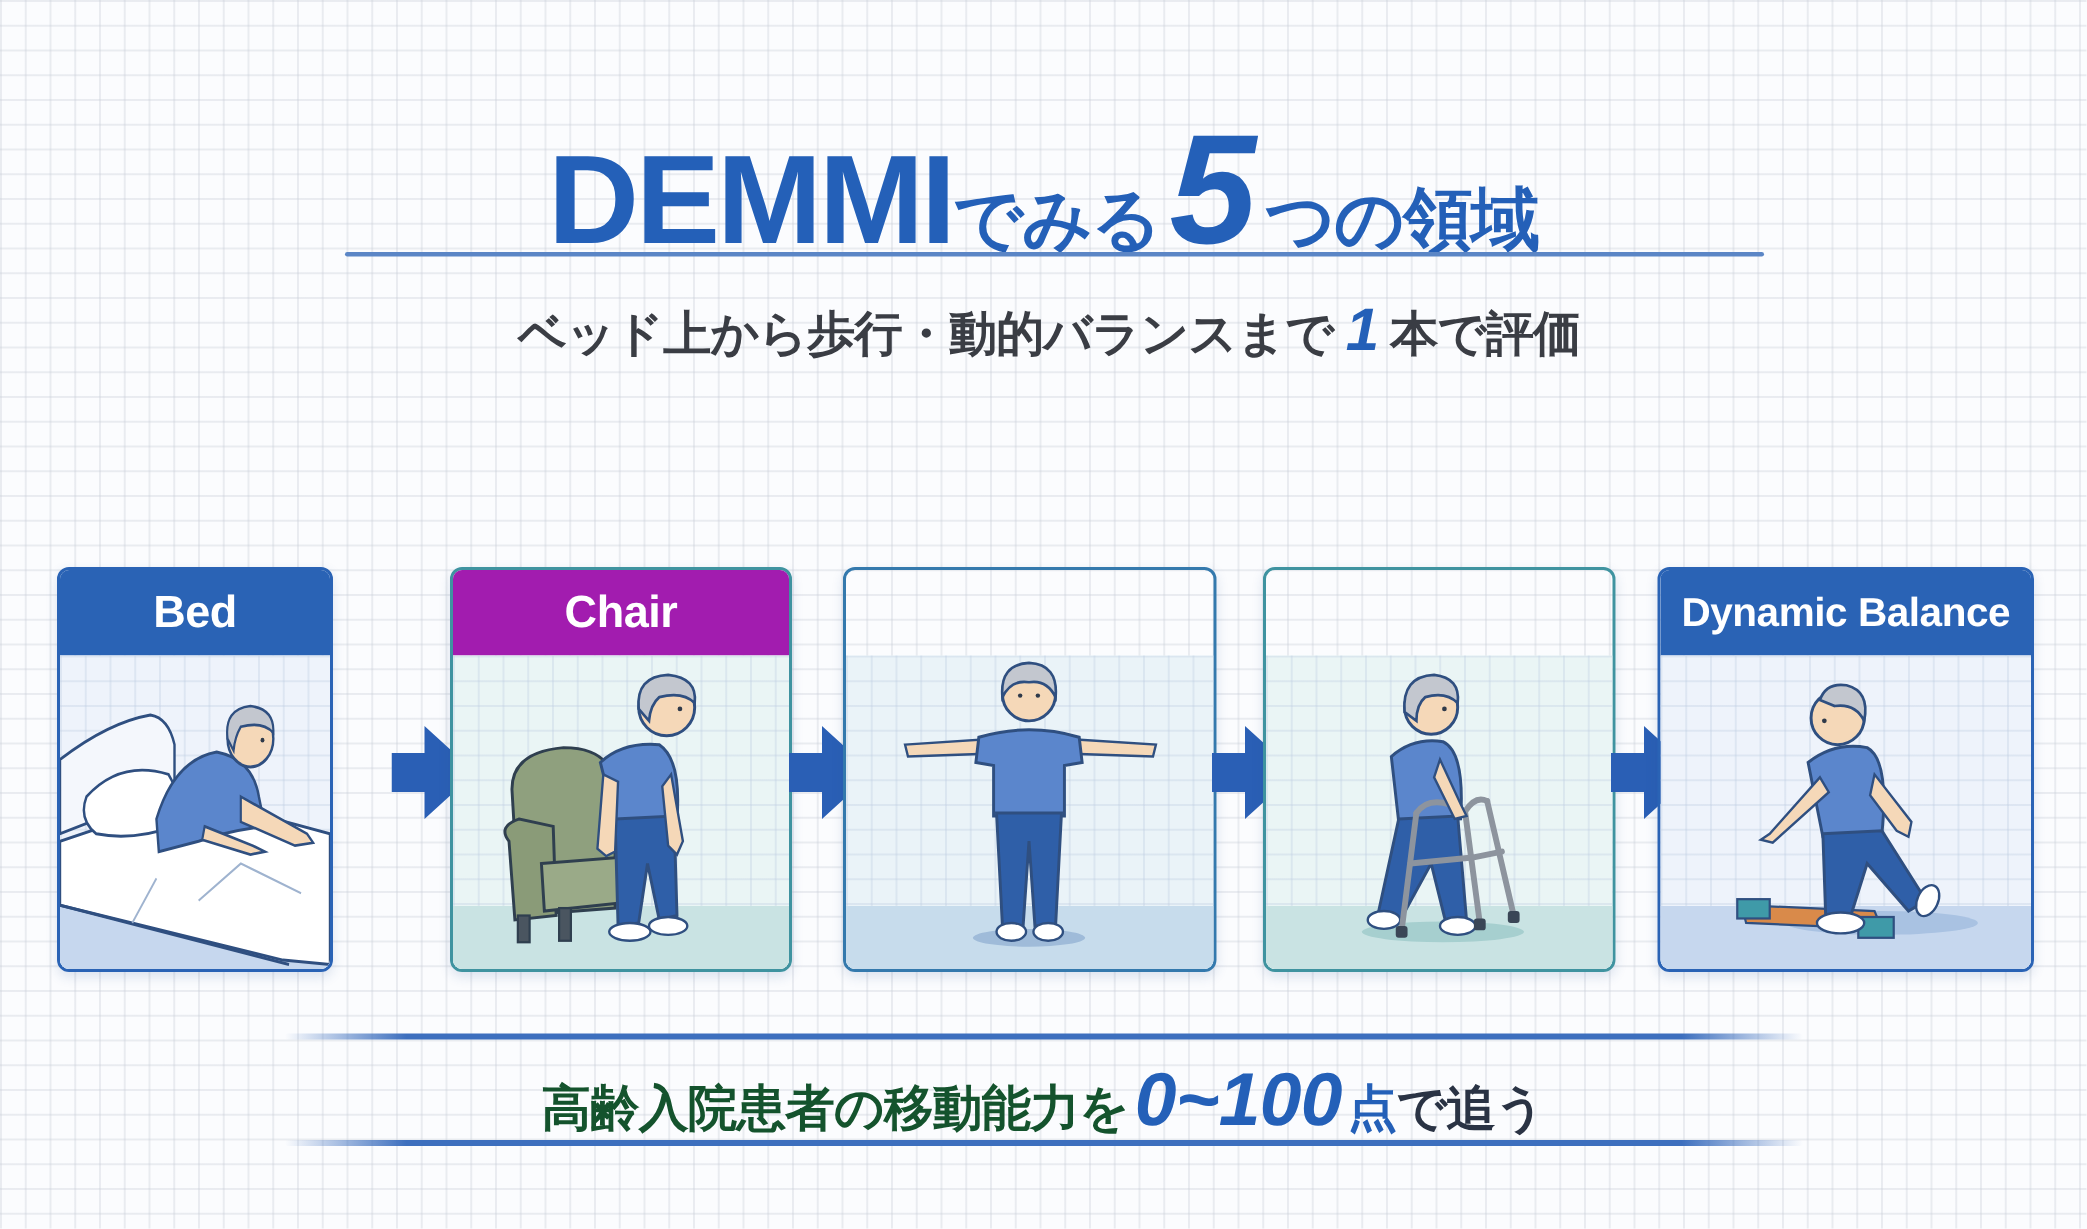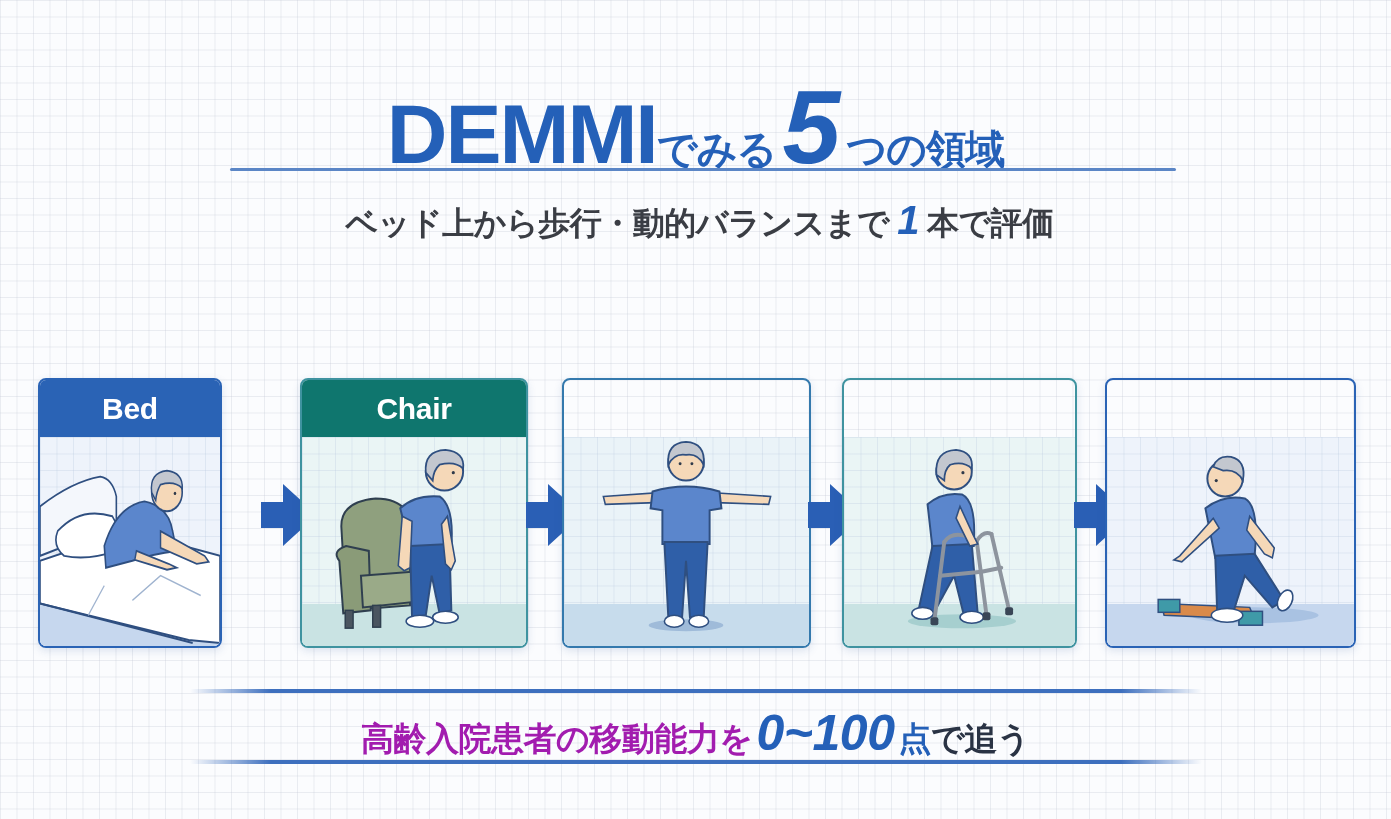--- a/index.html
+++ b/index.html
@@ -12,21 +12,21 @@
       linear-gradient(to bottom, rgba(200,205,215,0.35) 1px, transparent 1px);
     background-size: 16.5px 16.5px;
     font-family: "DejaVu Sans", "Liberation Sans", sans-serif;
   }
   .title {
     position: absolute; left: 0; top: 68px; width: 1391px;
     text-align: center; white-space: nowrap;
     color: #2460b8; font-weight: bold;
   }
   .title .t-latin { font-family: "Liberation Sans", sans-serif; font-size: 84px; letter-spacing: -2px; vertical-align: baseline; }
-  .title .t-jp { font-size: 40px; letter-spacing: -1px; }
+  .title .t-jp { font-size: 46px; letter-spacing: -1px; }
   .title .t-num { font-family: "Liberation Sans", sans-serif; font-size: 104px; font-style: italic; margin: 0 6px; }
   .title-rule {
     position: absolute; left: 230px; top: 168px; width: 946px; height: 3px;
     background: #5b86c6; border-radius: 2px;
   }
   .subtitle {
     position: absolute; left: 4px; top: 198px; width: 1391px; text-align: center;
     color: #3a3d44; font-size: 32px; font-weight: bold; white-space: nowrap; letter-spacing: -0.5px;
   }
   .subtitle .s-num { color: #2460b8; font-family: "Liberation Sans", sans-serif; font-style: italic; font-size: 40px; margin: 0 8px; }
@@ -49,21 +49,21 @@
     background-size: 16.5px 16.5px;
   }
   .panel-body svg { position: absolute; left: 0; top: 0; width: 100%; height: 100%; }
   .floor { position: absolute; left: 0; right: 0; bottom: 0; height: 42px; }
 
   .p-bed { left: 38px; width: 184px; border-color: #2a63b5; }
   .p-bed .panel-header { background: #2a63b5; }
   .p-bed .panel-body { background-color: #eef3fb; }
 
   .p-chair { left: 300px; width: 228px; border-color: #3f93a0; }
-  .p-chair .panel-header { background: #0f766e; }
+  .p-chair .panel-header { background: #a21caf; }
   .p-chair .panel-body { background-color: #eaf5f5; }
   .p-chair .floor { background: #c9e3e3; }
 
   .p-static { left: 562px; width: 249px; border-color: #3479ad; }
   .p-static .panel-header { background: #3a82b3; font-size: 29px; }
   .p-static .panel-body { background-color: #eaf3f8; }
   .p-static .floor { background: #c7dcec; }
 
   .p-walk { left: 842px; width: 235px; border-color: #3f93a0; }
   .p-walk .panel-header { background: #4898a5; }
@@ -80,21 +80,21 @@
 
   .bottom-rule {
     position: absolute; left: 190px; width: 1012px; height: 4px;
     background: linear-gradient(to right, rgba(60,110,190,0), #3d6fbe 8%, #3d6fbe 92%, rgba(60,110,190,0));
     border-radius: 2px;
   }
   .tagline {
     position: absolute; left: 0; top: 704px; width: 1391px; text-align: center; white-space: nowrap;
     font-weight: bold; font-size: 33px; letter-spacing: -0.5px;
   }
-  .tagline .tg-a { color: #a21caf; }
+  .tagline .tg-a { color: #14532d; }
   .tagline .tg-num { color: #2460b8; font-family: "Liberation Sans", sans-serif; font-style: italic; font-size: 50px; margin: 4px 4px; }
   .tagline .tg-b { color: #2a3344; text-align: center; }
   .tagline .tg-pt { color: #2460b8; }
 </style>
 </head>
 <body>
 
 <div class="title">
   <span class="t-latin">DEMMI</span><span class="t-jp">でみる</span><span class="t-num">5</span><span class="t-jp">つの領域</span>
 </div>
@@ -241,20 +241,21 @@
   </div>
 </div>
 
 <div class="arrow" style="left:1074px;">
   <svg viewBox="0 0 56 62">
       <polygon points="0,18 22,18 22,0 56,31 22,62 22,44 0,44" fill="#2a5fb5"></polygon>
     </svg>
 </div>
 
 <div class="panel p-dyn">
+  <div class="panel-header">Dynamic Balance</div>
   <div class="panel-body">
     <div class="floor"></div>
     <svg viewBox="0 0 251 211" preserveAspectRatio="none">
       <ellipse cx="150" cy="180" rx="65" ry="8" fill="#a9c2e2"></ellipse>
 
       <path d="M55,168 L145,172 L150,184 L58,180 Z" fill="#d98a4a" stroke="#2f4f80" stroke-width="1.5"></path>
       <rect x="52" y="164" width="22" height="13" fill="#3f9aa8" stroke="#2f4f80" stroke-width="1.5"></rect>
       <rect x="134" y="176" width="24" height="14" fill="#3f9aa8" stroke="#2f4f80" stroke-width="1.5"></rect>
 
       <path d="M100,72 Q118,58 140,62 Q155,70 150,120 L110,122 Z" fill="#5b86cc" stroke="#2f4f80" stroke-width="2"></path>

